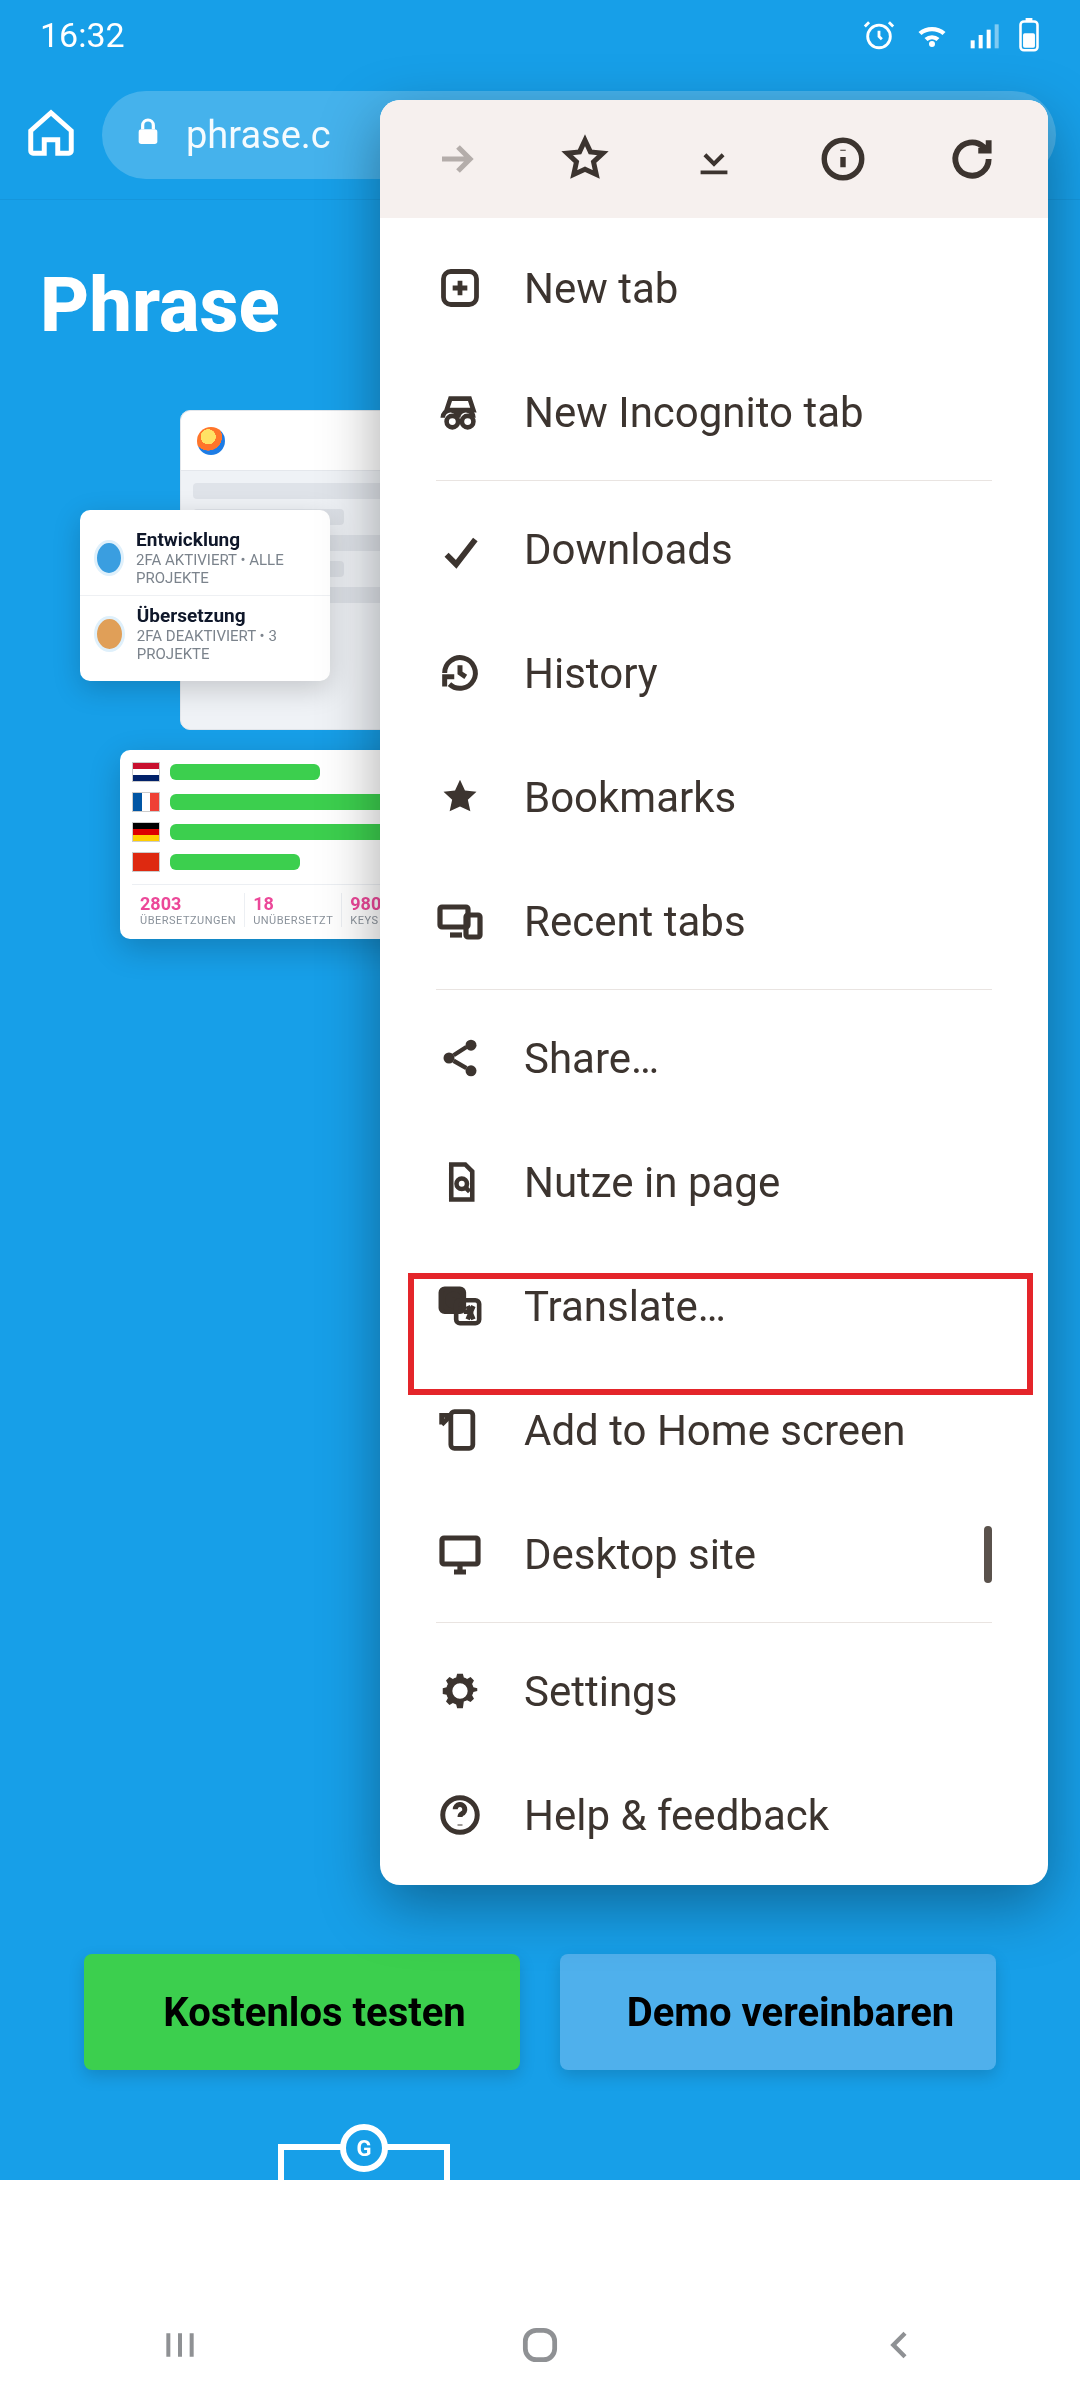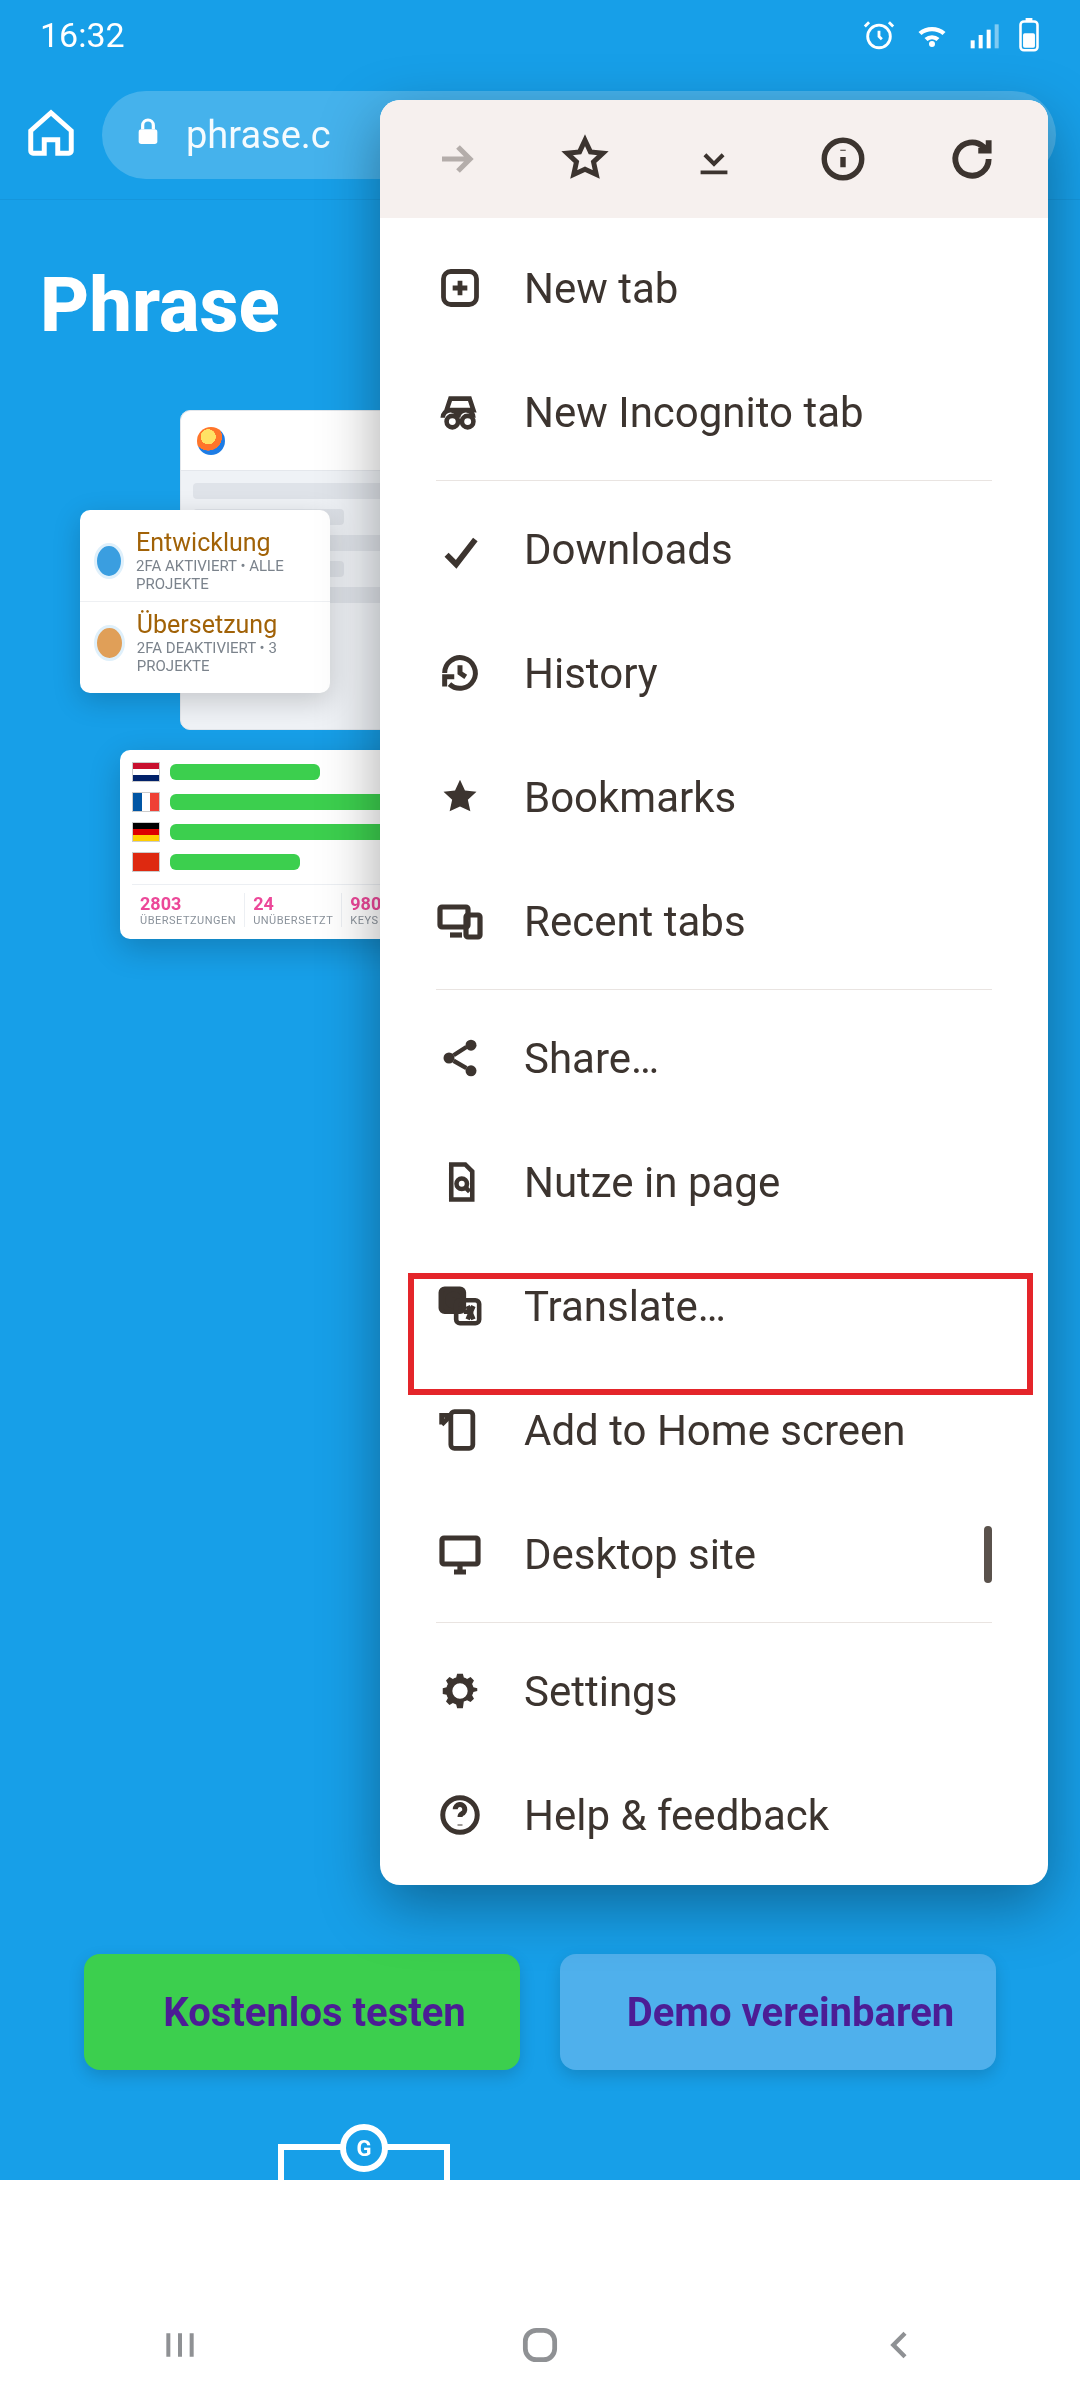--- a/index.html
+++ b/index.html
@@ -99,21 +99,21 @@
     width:250px;
     background:#fff;border-radius:10px;
     box-shadow:0 8px 28px rgba(0,0,0,.18);
     padding:10px 0;
   }
   .card-row{display:flex;align-items:center;gap:12px;padding:8px 14px;}
   .card-row + .card-row{border-top:1px solid #eef0f3}
   .avatar{width:36px;height:36px;border-radius:50%;background:#3a9ee0;border:3px solid #dff0fb}
   .avatar.b{background:#e09f58}
   .card-txt{display:flex;flex-direction:column}
-  .card-t1{font-size:25px;font-weight:400;color:#a16207}
+  .card-t1{font-size:19px;font-weight:700;color:#0f172a}
   .card-t2{font-size:15px;color:#7b838c}
 
   .stats-pane{
     position:absolute; top:340px; left:40px;
     width:330px;background:#fff;border-radius:10px;
     box-shadow:0 10px 32px rgba(0,0,0,.2);
     padding:12px;
   }
   .lang-rows{display:flex;flex-direction:column;gap:10px;margin-bottom:12px}
   .lang-row{display:flex;align-items:center;gap:10px}
@@ -147,23 +147,23 @@
   }
 
   .cta-row{
     position:absolute;
     left:0; right:0;
     top:1954px;
     padding:0 84px;
     display:flex;gap:40px;
   }
   .btn{
-    flex:1;height:116px;border-radius:16px;
+    flex:1;height:116px;border-radius:8px;
     display:flex;align-items:center;justify-content:center;
-    font-size:40px;font-weight:700;color:#4c1d95;
+    font-size:40px;font-weight:700;color:#000000;
     box-shadow:0 6px 16px rgba(0,0,0,.15);
     padding-left:25px;
   }
   .btn.green{background:#3ccf4e}
   .btn.blue{background:#4fb0ec}
 
   
   .menu {
     position:absolute;
     top:100px; right:32px;
@@ -323,21 +323,21 @@
             <span class="flag cn"></span>
             <span class="bar w55"></span>
           </div>
       </div>
       <div class="stat-grid">
         <div class="stat">
             <div class="stat-n">2803</div>
             <div class="stat-l">ÜBERSETZUNGEN</div>
           </div>
         <div class="stat">
-            <div class="stat-n">24</div>
+            <div class="stat-n">18</div>
             <div class="stat-l">UNÜBERSETZT</div>
           </div>
         <div class="stat">
             <div class="stat-n">980</div>
             <div class="stat-l">KEYS</div>
           </div>
       </div>
     </div>
   </div>
 

